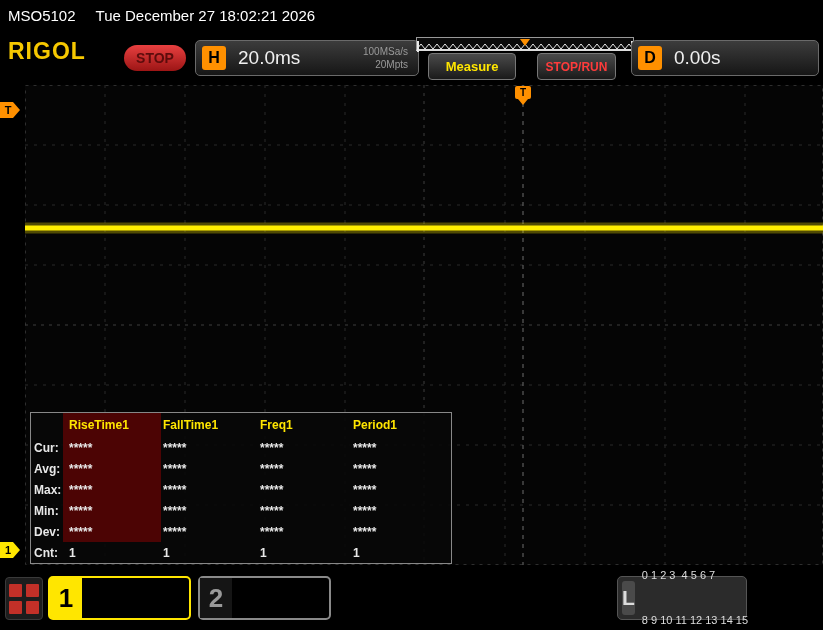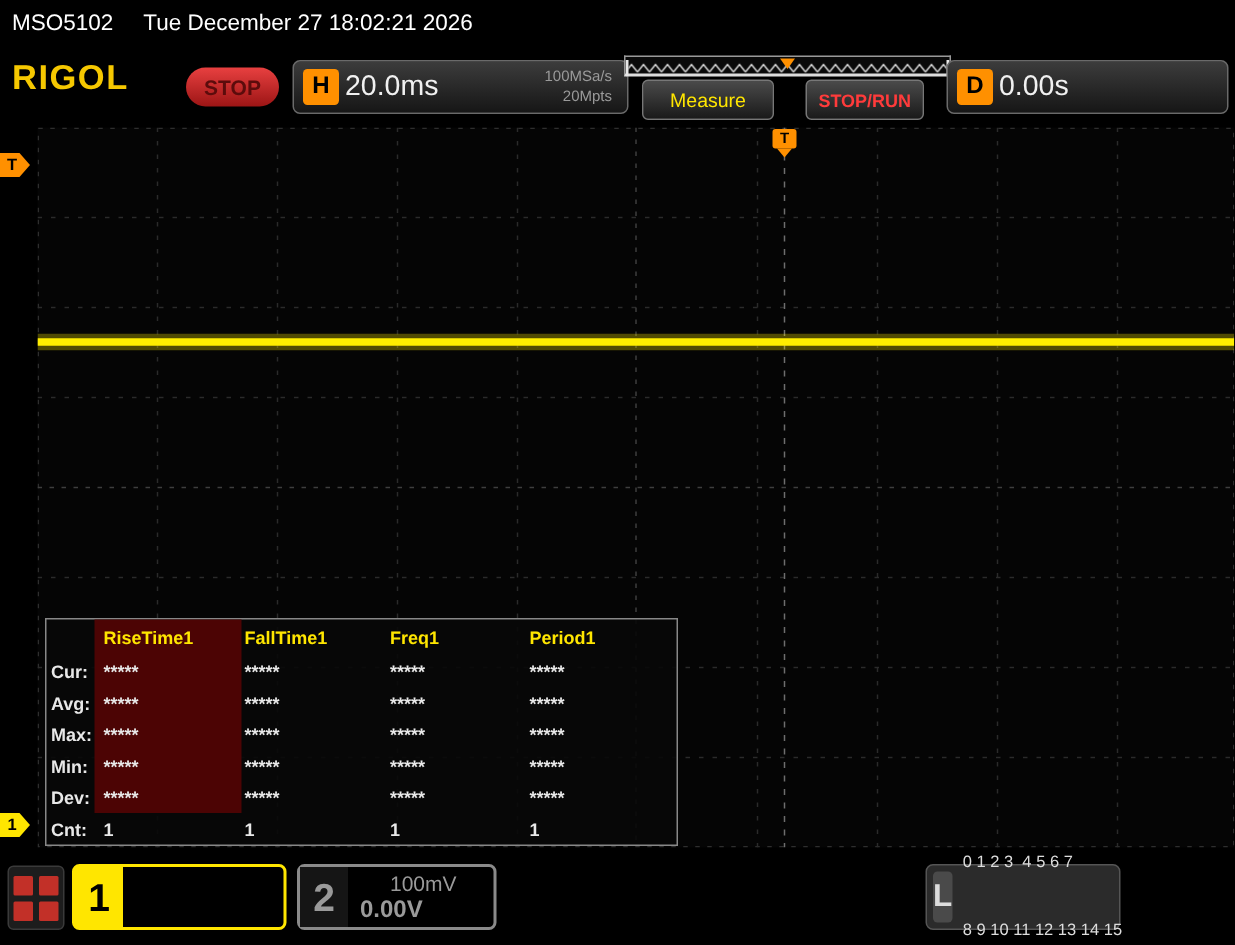--- a/index.html
+++ b/index.html
@@ -14,32 +14,32 @@
   .stop-badge{position:absolute;left:124px;top:45px;width:62px;height:26px;border-radius:13px;
               background:linear-gradient(#e84040,#9c1515);display:flex;align-items:center;
               justify-content:center;font-size:14px;font-weight:bold;color:#5c0c0c;}
   .hd-block{position:absolute;height:36px;background:linear-gradient(#3c3c3c,#161616);
             border:1px solid #6a6a6a;border-radius:5px;display:flex;align-items:center;
             padding:0 6px;box-sizing:border-box;}
   .h-block{left:195px;top:40px;width:224px;}
   .d-block{left:631px;top:40px;width:188px;}
   .hd-tag{width:24px;height:24px;background:#ff9000;border-radius:3px;color:#000;
           font-size:16px;font-weight:bold;display:flex;align-items:center;justify-content:center;}
-  .hd-val{margin-left:4px;color:#f0f0f0;font-size:19px;}
+  .hd-val{margin-left:12px;color:#f0f0f0;font-size:19px;}
   .rates{margin-left:auto;text-align:right;color:#9a9a9a;font-size:10px;line-height:13px;
          padding-right:4px;}
   .membar{position:absolute;left:416px;top:37px;width:218px;height:14px;background:#0a0a0a;
           border:1px solid #999;border-bottom:2px solid #ddd;box-sizing:border-box;}
   .membar .ptr{position:absolute;left:calc(50% - 5px);top:1px;width:0;height:0;
                border-left:5px solid transparent;border-right:5px solid transparent;
                border-top:7px solid #ff9000;}
   .btn{position:absolute;height:27px;background:linear-gradient(#4a4a4a,#1a1a1a);
        border:1px solid #777;border-radius:4px;display:flex;align-items:center;
        justify-content:center;box-sizing:border-box;}
-  .measure-btn{left:428px;top:53px;width:88px;color:#ffe600;font-size:13px;font-weight:normal;}
+  .measure-btn{left:428px;top:53px;width:88px;color:#ffe600;font-size:13px;font-weight:bold;}
   .stoprun-btn{left:537px;top:53px;width:79px;color:#ff3b3b;font-size:12px;font-weight:bold;}
   
   .grat{position:absolute;left:25px;top:85px;width:798px;height:480px;background:#050505;}
   .tag{position:absolute;width:20px;height:16px;display:flex;align-items:center;
        justify-content:center;padding-right:4px;box-sizing:border-box;color:#000;
        font-size:11px;font-weight:bold;
        clip-path:polygon(0 0,65% 0,100% 50%,65% 100%,0 100%);}
   .trig-tag{left:0;top:102px;background:#ff9000;}
   .ch1-tag{left:0;top:542px;background:#ffe600;}
   .tpos{position:absolute;left:515px;top:86px;width:16px;}
@@ -229,27 +229,20 @@
       <div></div>
         <div></div>
     </div>
 
     <div class="chblk ch1">
       <div class="chnum">1</div>
     </div>
 
     <div class="chblk ch2">
       <div class="chnum">2</div>
-      <div class="chinfo">
-        <div class="chrow1">
-          <span class="dc"><span class="s"></span><span class="d"></span></span>
-          <span>100mV</span>
-        </div>
-        <div class="chrow2">0.00V</div>
-      </div>
     </div>
 
     <div class="lablk">
       <div class="lbox">L</div>
       <div class="ladig">
         <div>0 1 2 3  4 5 6 7</div>
         <div>8 9 10 11 12 13 14 15</div>
       </div>
     </div>
   </div>

